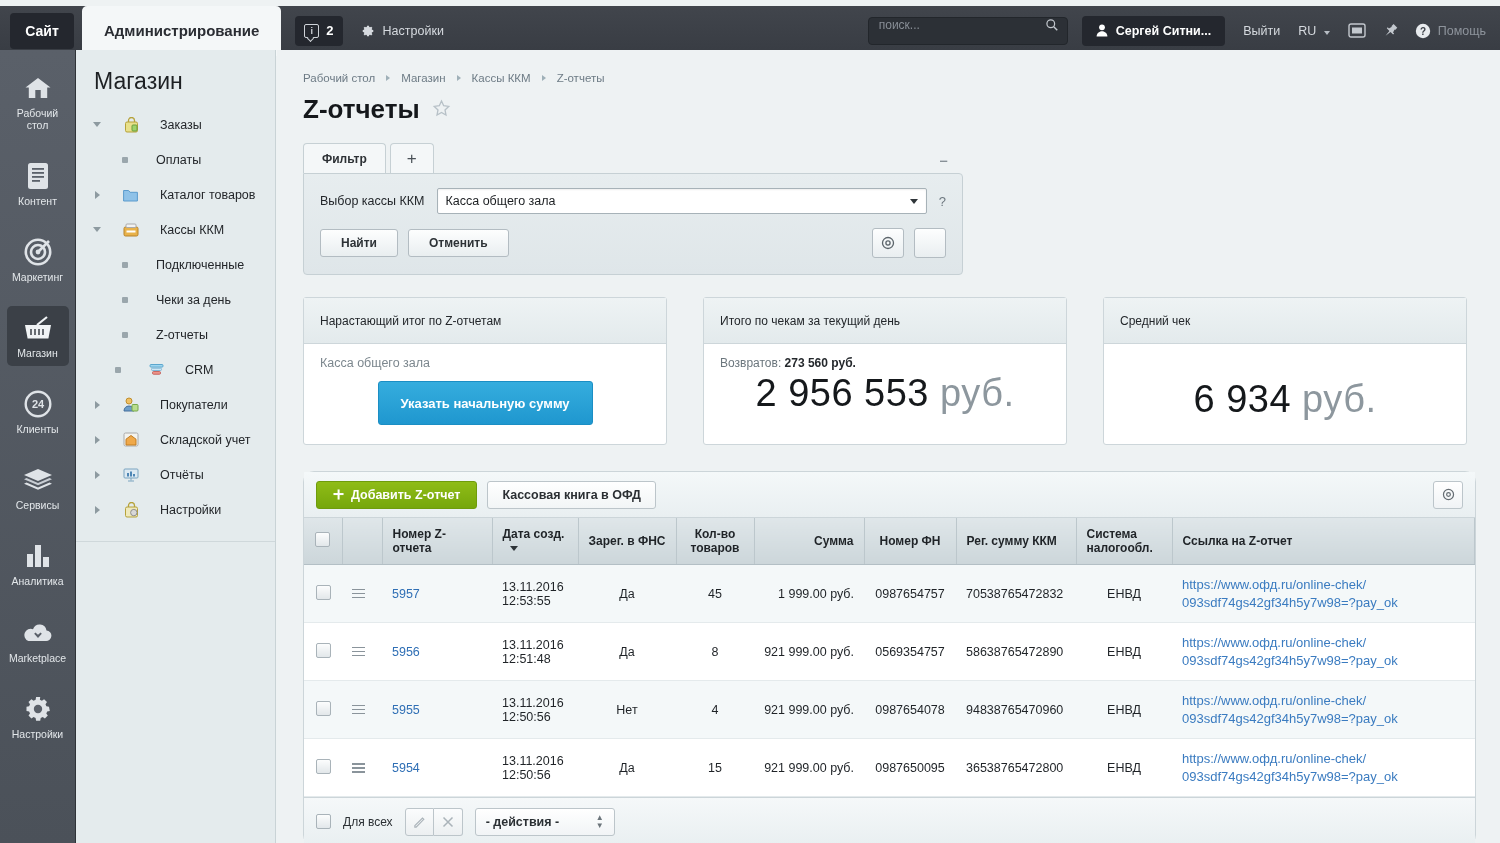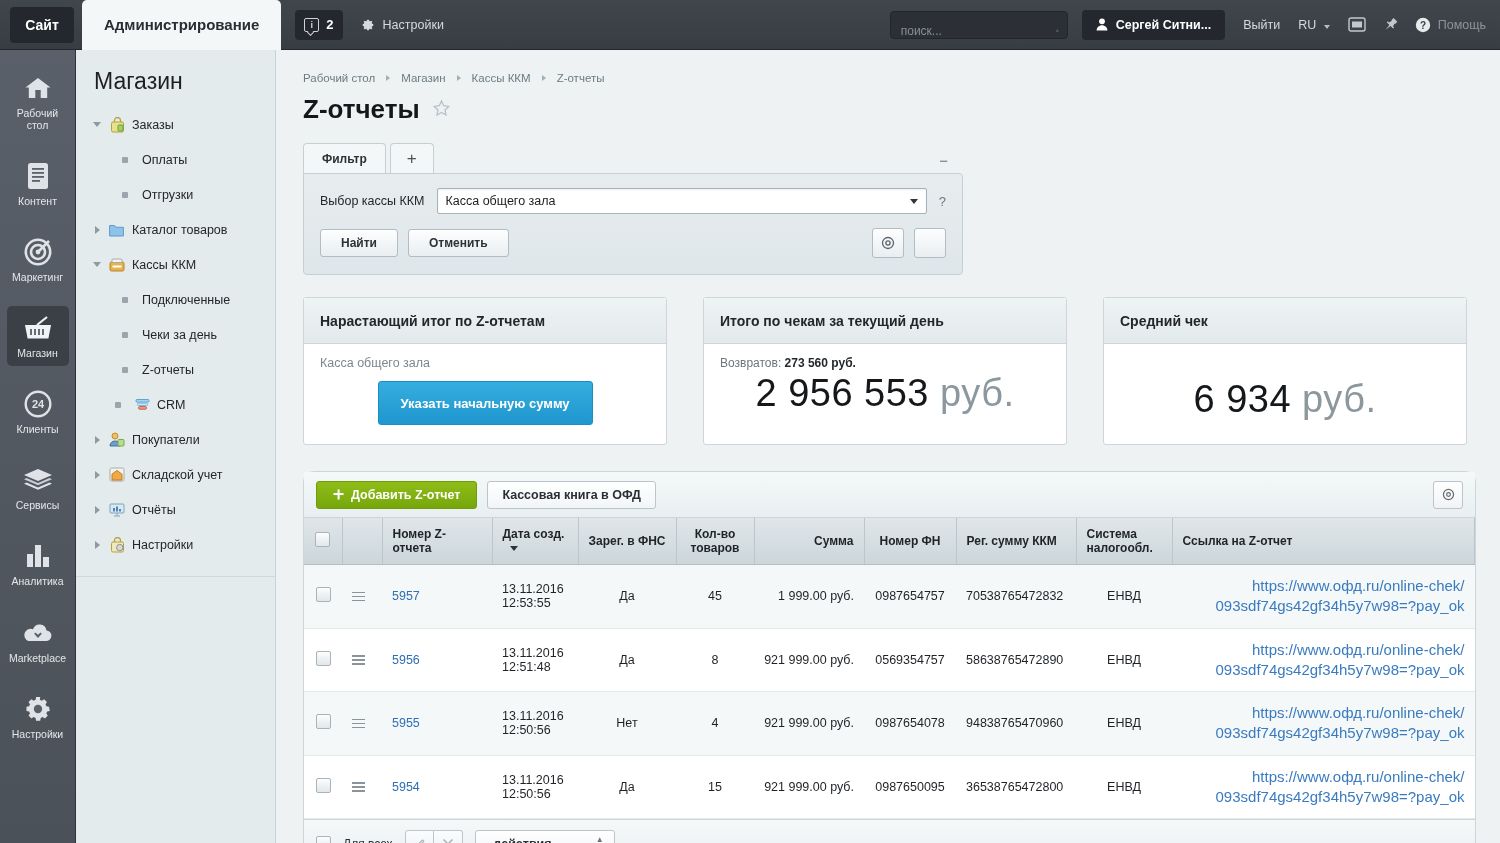--- a/index.html
+++ b/index.html
@@ -6,21 +6,21 @@
   html,body { width:1500px; height:843px; overflow:hidden; }
   body {
     font-family: "Liberation Sans", sans-serif;
     font-size: 12px;
     background: #eef2f3;
     color: #25282b;
   }
 
   
   .topbar{
-    position:absolute; left:0; top:0; width:1500px; height:50px;
+    position:absolute; left:0; top:6px; width:1500px; height:50px;
     background: linear-gradient(#41454c, #383c43);
     border-bottom:1px solid #23262b;
     display:flex; align-items:center;
   }
   .tb-site{
     margin-left:10px; height:36px; min-width:64px; padding:0 14px;
     background:#24272e; border-radius:4px;
     display:flex;align-items:center;justify-content:center;
     color:#fff; font-size:14px; font-weight:bold;
   }
@@ -46,23 +46,23 @@
     content:"";position:absolute;left:3px;bottom:-4px;width:4px;height:4px;
     background:#24272e;border-left:1.5px solid #cfd3d8;border-bottom:1.5px solid #cfd3d8;
     transform:rotate(-45deg);
   }
   .tb-settings{
     margin-left:18px;display:flex;align-items:center;gap:8px;
     color:#d6dadf;font-size:12.5px;
   }
   .tb-spacer{flex:1;}
   .tb-search{
-    position:relative;width:178px;height:28px;
+    position:relative;width:200px;height:28px;
     background:#2c3036;border:1px solid #22262b;border-radius:4px;
-    display:flex;align-items:flex-end;
+    display:flex;align-items:flex-start;
   }
   .tb-search input{
     flex:1;background:transparent;border:none;outline:none;
     color:#cfd3d8;font-size:12px;font-family:inherit;padding-left:10px;
   }
   .tb-search input::placeholder{color:#888e96;}
   .tb-user{
     margin-left:14px;height:30px;padding:12px 14px;background:#24272e;border-radius:4px;
     display:flex;align-items:center;gap:8px;color:#fff;font-size:12.5px;font-weight:bold;
   }
@@ -87,21 +87,21 @@
   .rail-ico{width:30px;height:28px;display:flex;align-items:center;justify-content:center;}
   .rail-ico svg{display:block;}
 
   
   .menu{
     position:absolute;left:76px;top:50px;width:200px;height:793px;
     background:#e4ebed;border-right:1px solid #c9d3d6;
   }
   .menu-title{padding:18px 0 12px 18px;font-size:23px;color:#1d2023;}
   .menu-list{padding-bottom:10px;}
-  .mi{display:flex;align-items:center;height:35px;padding-left:16px;gap:6px;font-size:12.5px;color:#23262a;}
+  .mi{display:flex;align-items:center;height:35px;padding-left:16px;gap:20px;font-size:12.5px;color:#23262a;}
   .mi .arrow{width:10px;height:10px;display:flex;align-items:center;justify-content:center;}
   .mi .arrow i{display:block;width:0;height:0;}
   .mi .arrow.down i{border-left:4px solid transparent;border-right:4px solid transparent;border-top:5px solid #8d9aa0;}
   .mi .arrow.right i{border-top:4px solid transparent;border-bottom:4px solid transparent;border-left:5px solid #8d9aa0;}
   .mi .mico{width:18px;height:18px;display:flex;align-items:center;justify-content:center;}
   .mi.sub{padding-left:46px;}
   .mi.sub .dot{width:6px;height:6px;background:#9aa6ac;border-radius:1px;margin-right:8px;}
   .menu-sep{height:1px;background:#cfd8db;margin:4px 0 0 0;}
 
   
@@ -142,21 +142,21 @@
     background:linear-gradient(#fdfefe,#e9eef0);
     font-size:12px;font-weight:bold;color:#2d3236;font-family:inherit;
     display:flex;align-items:center;justify-content:center;
   }
   .sqbtn{width:32px;height:30px;padding:0;display:flex;align-items:center;justify-content:center;
     border:1px solid #b3bcc2;border-radius:3px;background:linear-gradient(#fdfefe,#e9eef0);color:#555d63;font-size:15px;}
 
   
   .cards{display:flex;gap:36px;margin:22px 0 0 26px;}
   .card{background:#fff;border:1px solid #cdd6da;border-radius:3px;width:364px;height:148px;display:flex;flex-direction:column;}
-  .card-h{height:46px;background:linear-gradient(#eef3f4,#e3eaec);border-bottom:1px solid #cdd6da;display:flex;align-items:center;padding-left:16px;font-size:14px;font-weight:bold;color:#23272b;}
+  .card-h{height:46px;background:linear-gradient(#eef3f4,#e3eaec);border-bottom:1px solid #cdd6da;display:flex;align-items:center;padding-left:16px;font-size:12px;font-weight:normal;color:#23272b;}
   .card-b{flex:1;padding:12px 16px 0 16px;}
   .card-sub{font-size:12.5px;color:#7c878e;}
   .blue-btn{
     margin:11px auto 0 auto;width:215px;height:44px;border-radius:3px;border:1px solid #1b8ec4;
     background:linear-gradient(#35adde,#1f97cf);
     color:#fff;font-size:13px;font-weight:bold;display:flex;align-items:center;justify-content:center;
   }
   .card-ret{font-size:12px;color:#6b767d;}
   .card-ret b{color:#24282c;}
   .bignum{text-align:center;font-size:38px;color:#15181b;font-weight:normal;letter-spacing:.5px;margin-top:2px;}
@@ -183,21 +183,21 @@
   }
   table.grid th.c{text-align:center;}
   table.grid th.r{text-align:right;}
   table.grid td{
     border-bottom:1px solid #e4eaec;font-size:12.5px;color:#1f2327;padding:11px 10px;vertical-align:middle;
   }
   table.grid tr.alt td{background:#f4f8f9;}
   table.grid td.c{text-align:center;}
   table.grid td.r{text-align:right;}
   .lnk{color:#2f6fb5;text-decoration:none;}
-  .urlc a{color:#3a7bc0;font-size:15px;line-height:1.35;display:block;text-decoration:none;text-align:right;}
+  .urlc a{color:#3a7bc0;font-size:13px;line-height:1.35;display:block;text-decoration:none;}
   .cb{width:15px;height:15px;border:1px solid #a9b3b9;border-radius:2px;background:linear-gradient(#fcfdfd,#e2e7ea);display:inline-block;}
   .burger{display:flex;flex-direction:column;gap:2.5px;}
   .burger i{display:block;width:13px;height:1.5px;background:#8a949b;}
   .th-sort{display:inline-block;width:0;height:0;margin-left:7px;vertical-align:middle;
     border-left:4px solid transparent;border-right:4px solid transparent;border-top:5px solid #2f3539;}
 
   .tfoot{height:48px;background:linear-gradient(#f5f8f9,#e9eff1);border-top:1px solid #ccd5d9;display:flex;align-items:center;padding:0 12px;gap:12px;}
   .tfoot .lbl{font-size:12px;color:#2b3034;}
   .ebtns{display:flex;}
   .ebtn{width:29px;height:28px;border:1px solid #bcc5ca;background:linear-gradient(#fbfcfd,#eceff1);display:flex;align-items:center;justify-content:center;color:#aab3b9;font-size:13px;}
@@ -396,24 +396,20 @@
           </svg>
       </span>
       <span>Заказы</span>
     </div>
 
     <div class="mi sub">
       <span class="dot"></span>
       <span>Оплаты</span>
     </div>
 
-    <div class="mi sub">
-      <span class="dot"></span>
-      <span>Отгрузки</span>
-    </div>
 
     <div class="mi">
       <span class="arrow right">
           <i></i>
         </span>
       <span class="mico">
         <svg width="16" height="14" viewBox="0 0 16 14">
             <path fill="#8fc2e8" stroke="#5b9bcd" d="M.6 2.5h5l1.5 1.8h7.3v8.7H.6z"></path>
           </svg>
       </span>

